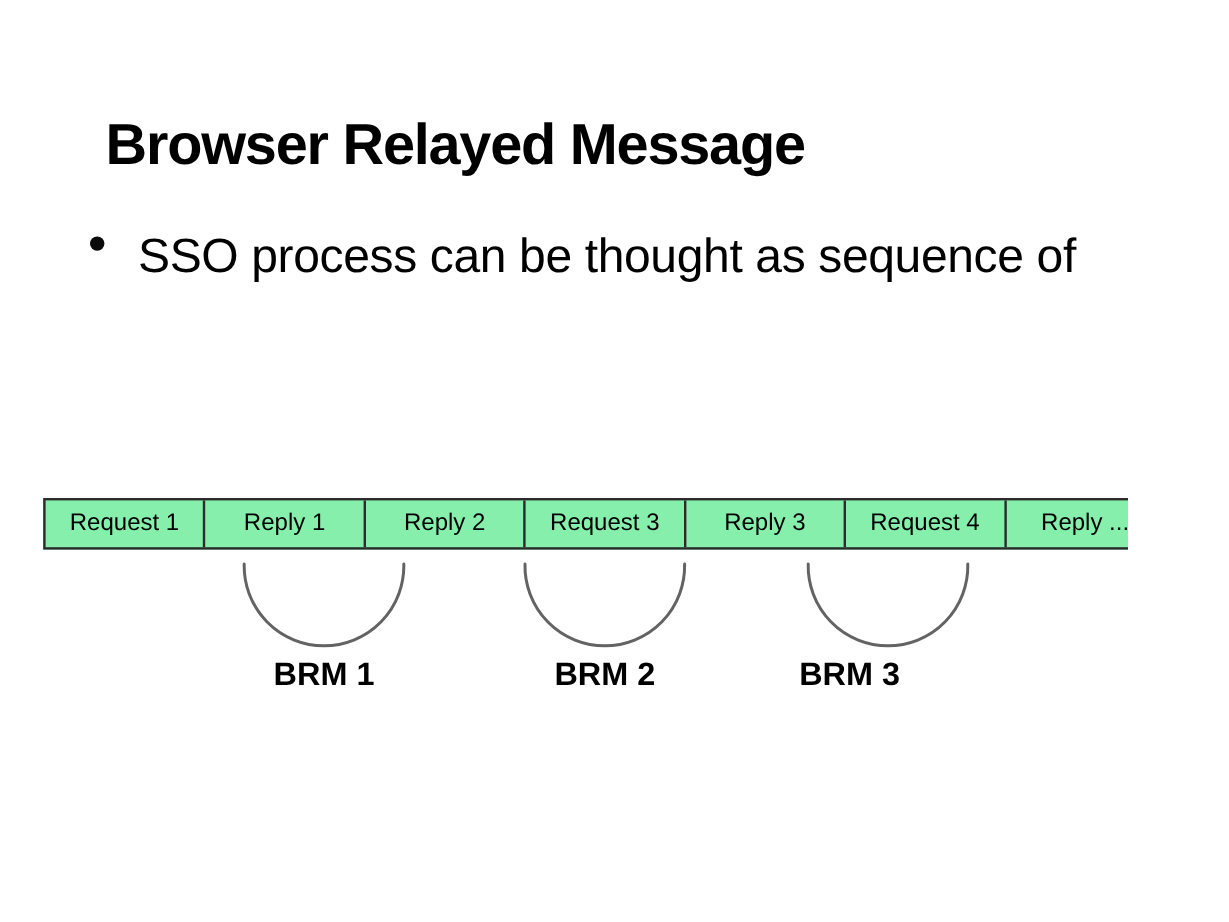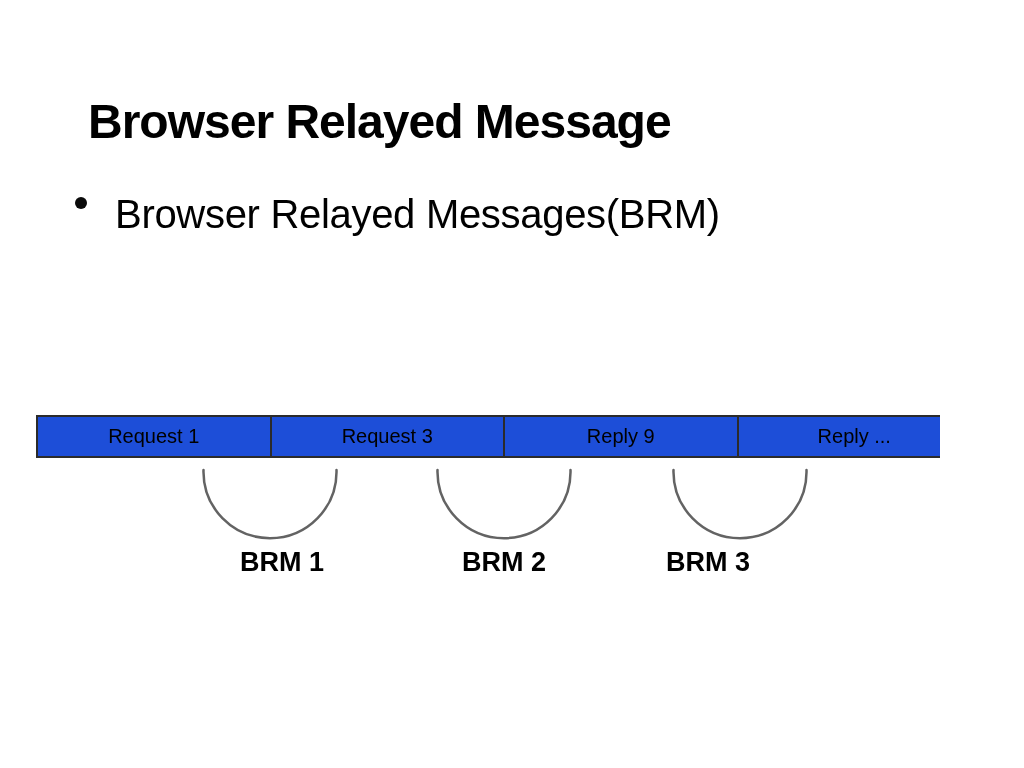--- a/index.html
+++ b/index.html
@@ -49,21 +49,21 @@
   }
   .seq-table {
     position: absolute;
     left: 36px;
     top: 415px;
     width: 936px;
     height: 43px;
     display: flex;
     border: 2px solid #2b2b2b;
     box-sizing: border-box;
-    background: #1d4ed8;
+    background: #86efac;
   }
   .seq-cell {
     flex: 1 1 0;
     display: flex;
     align-items: center;
     justify-content: center;
     border-right: 2px solid #2b2b2b;
     font-size: 20px;
     white-space: nowrap;
     overflow: hidden;
@@ -87,41 +87,44 @@
     stroke-linecap: round;
   }
   .brm-label {
     position: absolute;
     top: 547px;
     transform: translateX(-50%);
     font-size: 27px;
     font-weight: bold;
     white-space: nowrap;
   }
-  #brm-label-1 { left: 282px; }
+  #brm-label-1 { left: 270px; }
   #brm-label-2 { left: 504px; }
   #brm-label-3 { left: 708px; }
 </style>
 </head>
 <body>
 
 <div id="slide">
 
   <div class="title">Browser Relayed Message</div>
 
   <span class="bullet-marker"></span>
 
   <div class="bullet-item">
-    <div class="bullet-line">Browser Relayed Messages(BRM)</div>
+    <div class="bullet-line">SSO process can be thought as sequence of</div>
   </div>
 
   <div class="seq-table">
     <div class="seq-cell">Request 1</div>
+    <div class="seq-cell">Reply 1</div>
+    <div class="seq-cell">Reply 2</div>
     <div class="seq-cell">Request 3</div>
-    <div class="seq-cell">Reply 9</div>
+    <div class="seq-cell">Reply 3</div>
+    <div class="seq-cell">Request 4</div>
     <div class="seq-cell">Reply ...</div>
   </div>
 
   <svg class="arcs-svg" viewBox="0 0 1024 85" xmlns="http://www.w3.org/2000/svg">
     <path class="arc-path" d="M 203.5,10 A 66.52,66.52 0 1 0 336.5,10"></path>
     <path class="arc-path" d="M 437.5,10 A 66.52,66.52 0 1 0 570.5,10"></path>
     <path class="arc-path" d="M 673.5,10 A 66.52,66.52 0 1 0 806.5,10"></path>
   </svg>
 
   <div class="brm-label" id="brm-label-1">BRM 1</div>

